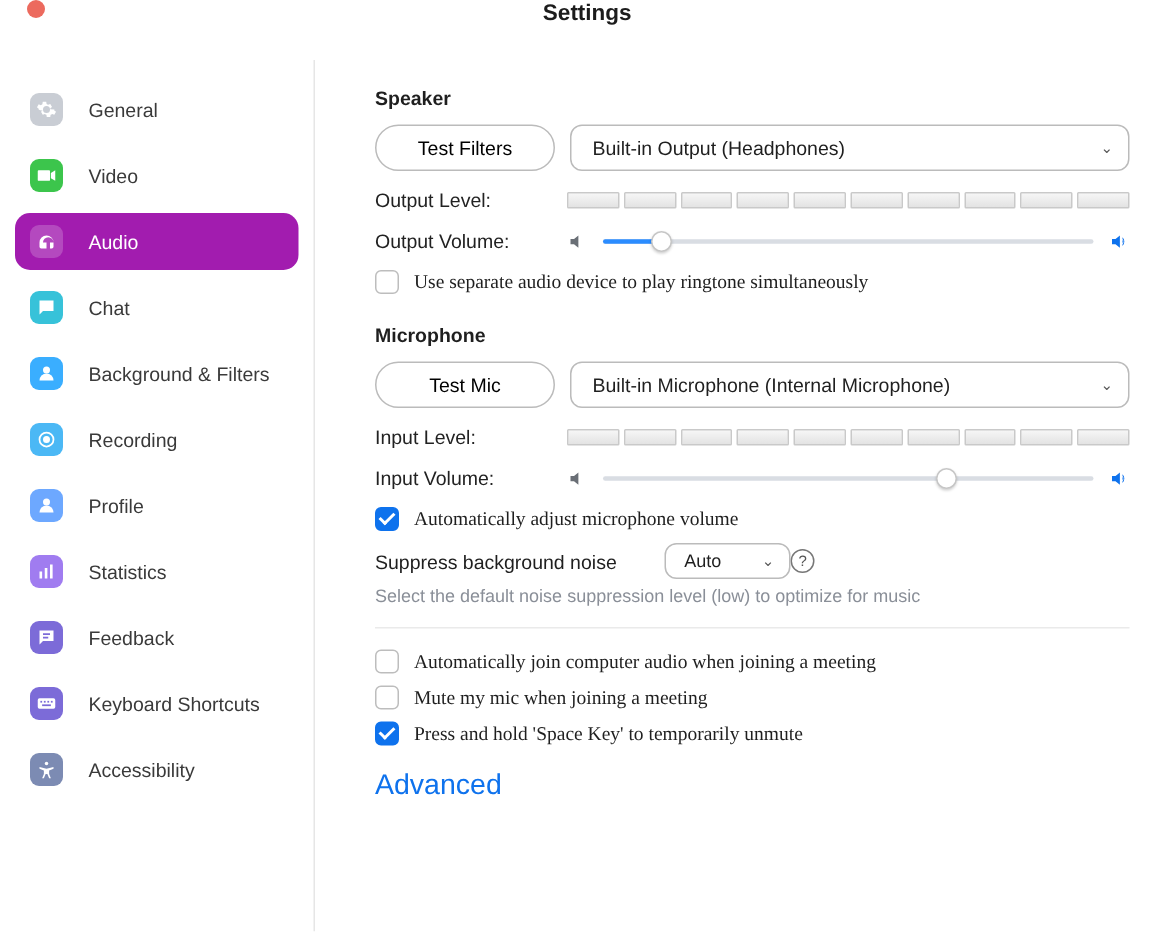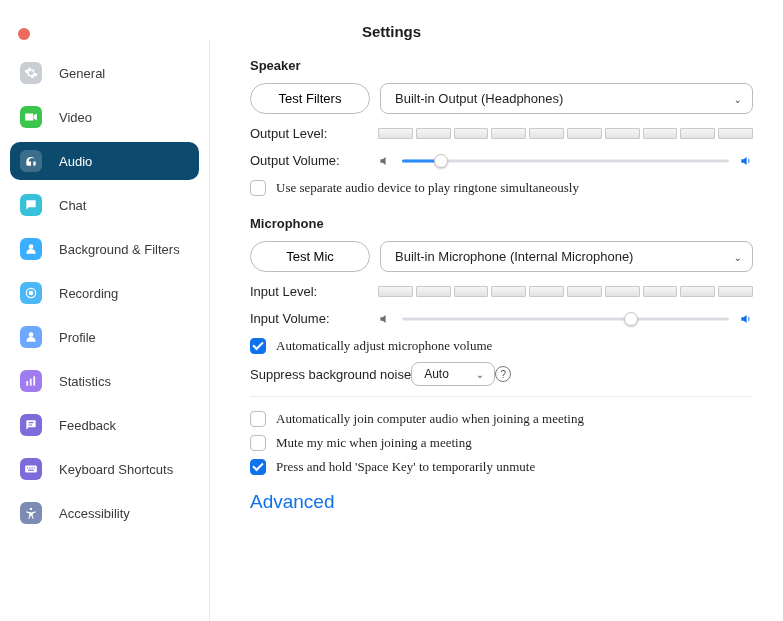--- a/index.html
+++ b/index.html
@@ -9,21 +9,21 @@
     color: #222;
     background: #fff;
     width: 783px;
     height: 621px;
     overflow: hidden;
   }
   .window { width: 100%; height: 100%; display: flex; flex-direction: column; }
   .titlebar {
     height: 40px;
     display: flex;
-    align-items: flex-end;
+    align-items: flex-start;
     position: relative;
     padding: 0 16px;
   }
   .close-dot {
     width: 12px; height: 12px;
     border-radius: 50%;
     background: #ec6a5e;
     margin-left: 2px;
   }
   .title {
@@ -43,21 +43,21 @@
     display: flex;
     align-items: center;
     gap: 17px;
     padding: 8px 10px;
     margin: 6px 0;
     border-radius: 10px;
     color: #3a3a3a;
     cursor: pointer;
   }
   .side-item.active {
-    background: #0c4a6e;
+    background: #a21caf;
     color: #fff;
   }
   .side-item .label { font-size: 13px; }
   .side-icon {
     width: 22px; height: 22px;
     border-radius: 6px;
     display: flex; align-items: center; justify-content: center;
     color: #fff;
     flex-shrink: 0;
   }
@@ -106,21 +106,21 @@
   .select-pill {
     flex: 1;
     border: 1px solid #bbb;
     background: #fff;
     border-radius: 8px;
     padding: 7px 28px 7px 14px;
     font-size: 13px;
     position: relative;
     cursor: pointer;
   }
-  .select-pill.small { flex: none; min-width: 84px; padding: 4px 40px 4px 12px; font-size: 12px; }
+  .select-pill.small { flex: none; min-width: 84px; padding: 4px 40px 4px 12px; font-size: 12px; margin-left: 32px; }
   .chev {
     position: absolute;
     right: 10px; top: 50%;
     transform: translateY(-50%);
     font-size: 10px; color: #555;
   }
   .level-meter {
     display: flex;
     gap: 3px;
     flex: 1;
@@ -451,20 +451,21 @@
 
       <div class="suppress-row">
         <span>Suppress background noise</span>
         <div class="select-pill small">
           <span>Auto</span>
           <span class="chev">⌄</span>
         </div>
         <div class="help-icon">?</div>
       </div>
 
+      <div class="hint-text">Select the default noise suppression level (low) to optimize for music</div>
 
       <hr class="sep">
 
       <div class="check-row">
         <div class="checkbox"></div>
         <span>Automatically join computer audio when joining a meeting</span>
       </div>
 
       <div class="check-row">
         <div class="checkbox"></div>

